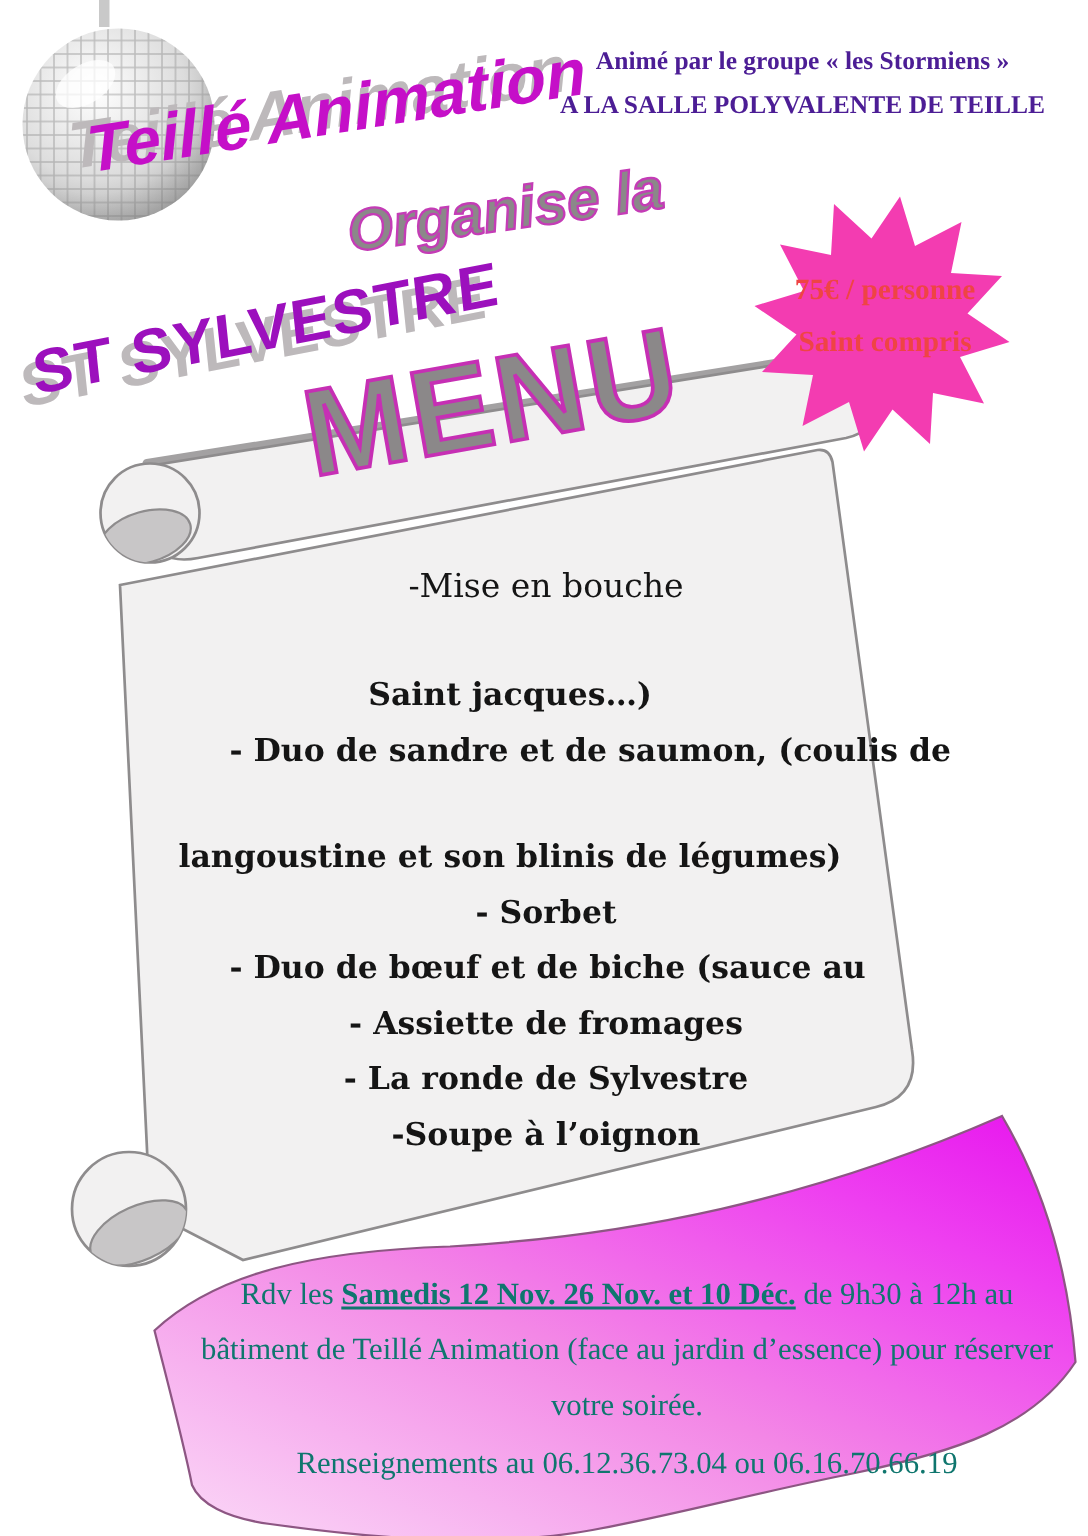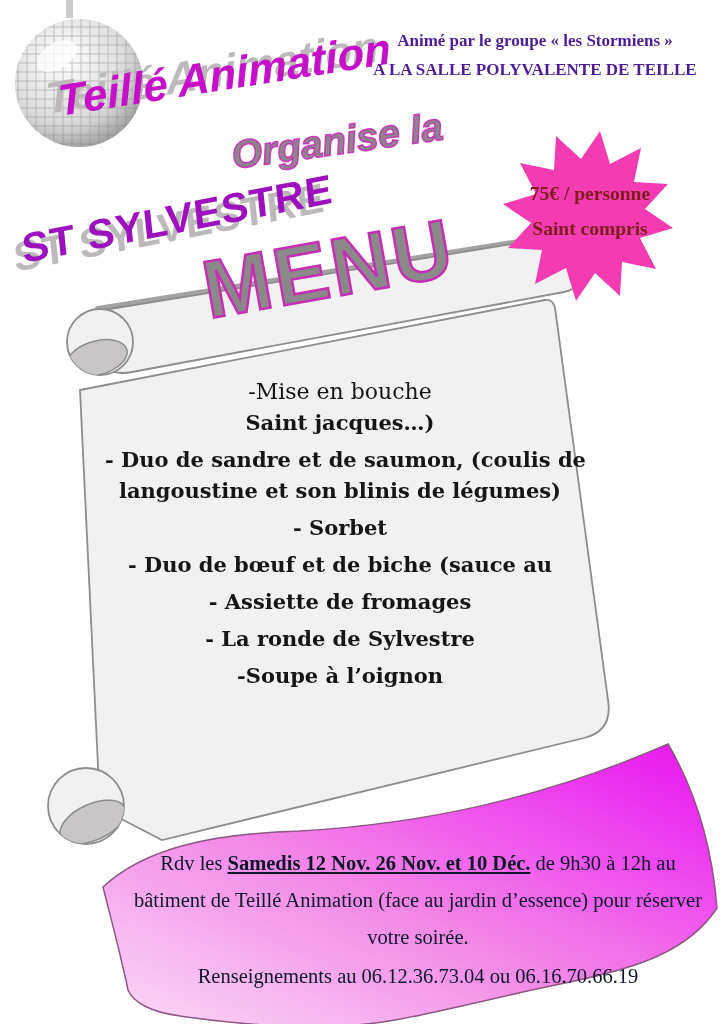--- a/index.html
+++ b/index.html
@@ -39,36 +39,36 @@
     left:204px;top:244px;font-family:"Liberation Sans",sans-serif;
     font-weight:bold;font-size:82px;color:#8b8889;letter-spacing:3px;
     -webkit-text-stroke:2.5px #c62fb4;
     transform:rotate(-10deg);transform-origin:left center;white-space:nowrap;
   }
 
   
   #price-badge-text{
     left:498px;top:176px;width:184px;text-align:center;
     font-family:"Liberation Serif",serif;font-weight:bold;
-    font-size:19.5px;line-height:35px;color:#7f1d1d;
+    font-size:19.5px;line-height:35px;color:#ef4444;
   }
 
   
   #menu-list{
     left:105px;top:370px;width:470px;text-align:center;
     font-family:"DejaVu Serif",serif;font-size:21px;color:#151515;
   }
-  #menu-list .m-line{white-space:nowrap;line-height:31px;font-weight:bold;}
+  #menu-list .m-line{white-space:nowrap;line-height:31px;font-weight:bold;margin-top:40px;}
   #menu-list .m-reg{font-weight:normal;font-size:22px;}
-  #menu-list .m-start{margin-top:6px;}
+  #menu-list .m-start{margin-top:6px;margin-left:48px;}
 
   
   #reservation-text{
     left:128px;top:845px;width:580px;text-align:center;
-    font-family:"Liberation Serif",serif;font-size:20.5px;line-height:37px;color:#0f172a;
+    font-family:"Liberation Serif",serif;font-size:20.5px;line-height:37px;color:#0f766e;
   }
   #reservation-text .dates{font-weight:bold;text-decoration:underline;}
   #reservation-text .info-line{margin-top:2px;}
 
   svg{display:block;}
 </style>
 </head>
 <body>
 
 <svg class="abs" style="left:0;top:0;" width="725" height="1024" viewBox="0 0 725 1024">

